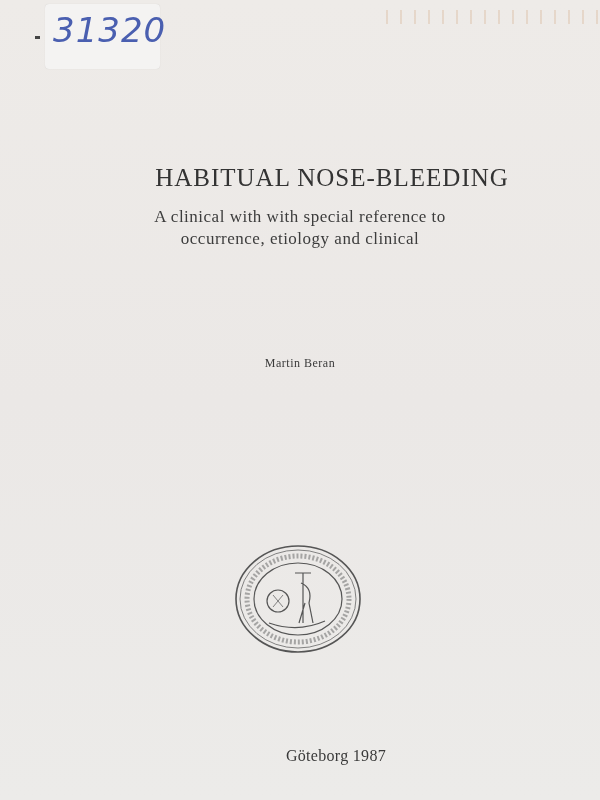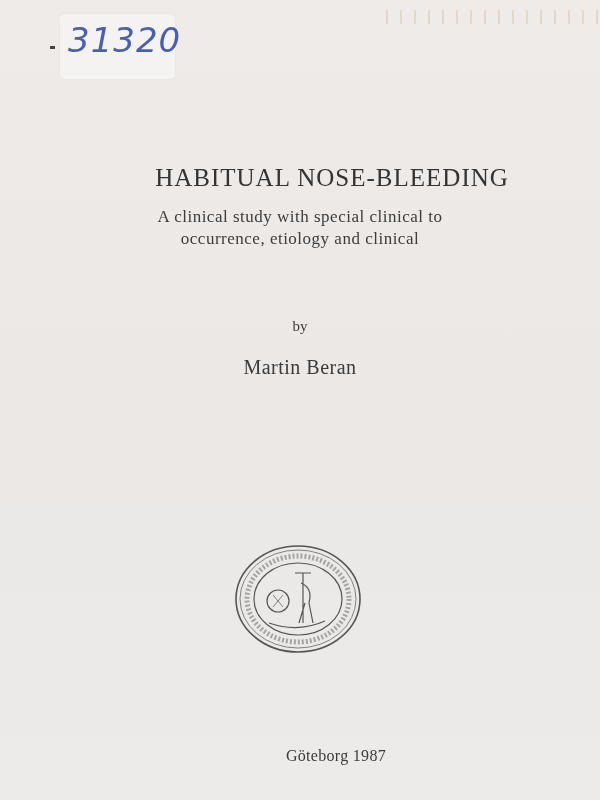--- a/index.html
+++ b/index.html
@@ -12,60 +12,58 @@
       position: relative; width: 600px; height: 800px;
       background: linear-gradient(180deg, #eeebe8 0%, #ebe8e6 50%, #ecebe9 100%);
       color: #3a3a3a;
     }
     .top-stain {
       position: absolute; left: 380px; top: 10px; width: 220px; height: 14px;
       background: repeating-linear-gradient(90deg, rgba(190,120,60,0.0) 0 6px, rgba(190,120,60,0.25) 6px 8px, rgba(190,120,60,0.0) 8px 14px);
       opacity: 0.7;
     }
     .label-sticker {
-      position: absolute; left: 45px; top: 14px; width: 115px; height: 65px;
+      position: absolute; left: 45px; top: 4px; width: 115px; height: 65px;
       background: #f4f3f2; border-radius: 4px;
       box-shadow: 0 0 1px rgba(0,0,0,0.15);
-      margin-left: 15px;
     }
     .label-number {
       position: absolute; left: 8px; top: 6px;
       font-family: "DejaVu Sans", sans-serif; font-size: 34px;
       color: #4a5fb0; letter-spacing: 1px; font-style: italic;
     }
     .label-dot {
       position: absolute; left: -10px; top: 32px; width: 5px; height: 3px; background: #444;
     }
     .center { position: absolute; left: 0; width: 600px; text-align: center; }
     .title { top: 164px; font-size: 25px; letter-spacing: 1px; color: #333; padding-left: 32px; }
     .subtitle { top: 206px; font-size: 17px; line-height: 22px; color: #3c3c3c; letter-spacing: 0.5px; }
     .by { top: 318px; font-size: 15px; }
-    .author { top: 356px; font-size: 20px; letter-spacing: 0.5px; }
+    .author { top: 356px; font-size: 12px; letter-spacing: 0.5px; }
     .place { top: 747px; font-size: 16px; letter-spacing: 0.3px; padding-left: 36px; }
     .seal { position: absolute; left: 233px; top: 543px; width: 130px; height: 112px; }
   </style>
 </head>
 <body>
 
 <div class="page">
   <div class="top-stain"></div>
 
   <div class="label-sticker">
     <span class="label-dot"></span>
     <span class="label-number">31320</span>
   </div>
 
   <div class="center title">HABITUAL NOSE-BLEEDING</div>
 
   <div class="center subtitle">
-    <div>A clinical study with special clinical to</div>
+    <div>A clinical with with special reference to</div>
     <div>occurrence, etiology and clinical</div>
   </div>
 
-  <div class="center by">by</div>
   <div class="center author">Martin Beran</div>
 
   <svg class="seal" viewBox="0 0 130 112">
     <ellipse cx="65" cy="56" rx="62" ry="53" fill="none" stroke="#555" stroke-width="1.6"></ellipse>
     <ellipse cx="65" cy="56" rx="58" ry="49" fill="none" stroke="#666" stroke-width="0.8"></ellipse>
     <ellipse cx="65" cy="56" rx="44" ry="36" fill="none" stroke="#555" stroke-width="1.2"></ellipse>
     <ellipse cx="65" cy="56" rx="51" ry="43" fill="none" stroke="#777" stroke-width="5" stroke-dasharray="2 2" opacity="0.6"></ellipse>
     <circle cx="45" cy="58" r="11" fill="none" stroke="#555" stroke-width="1.2"></circle>
     <path d="M40 52 L50 64 M50 52 L40 64" stroke="#666" stroke-width="0.8"></path>
     <path d="M70 30 L70 80 M62 30 L78 30 M68 40 Q80 45 76 60 L80 80 M72 60 L66 80" fill="none" stroke="#555" stroke-width="1.2"></path>

